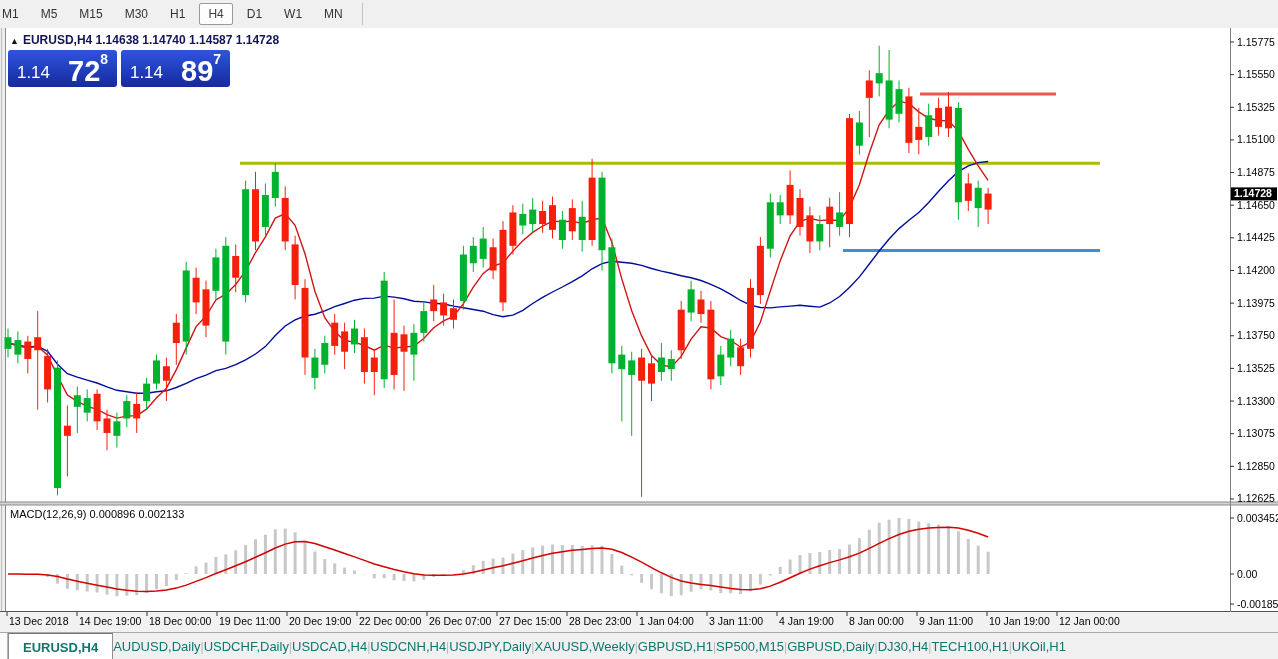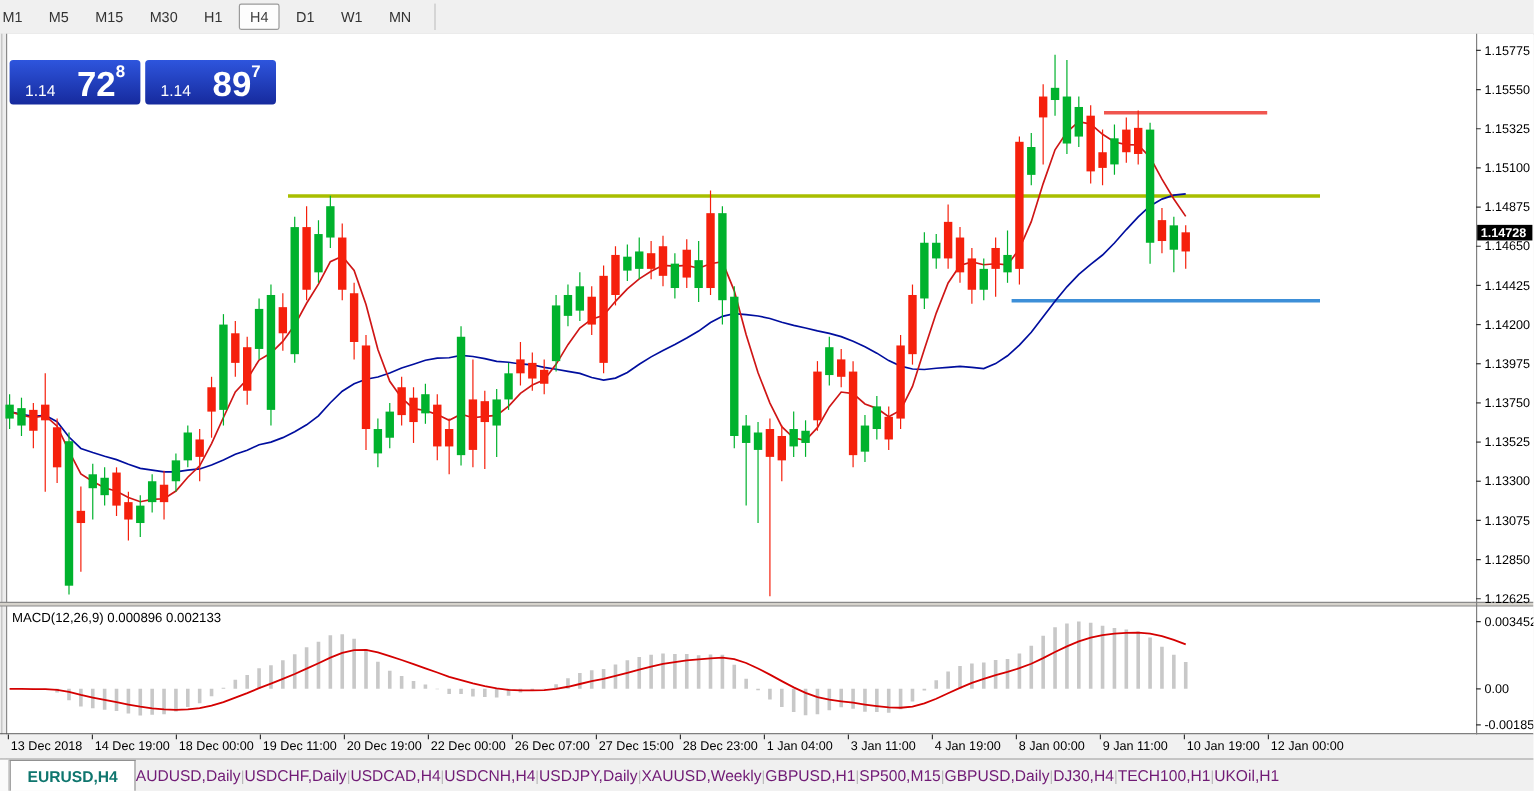--- a/index.html
+++ b/index.html
@@ -19,27 +19,27 @@
   #traderow1{display:flex;height:23px;}
   .tradebtn{background:linear-gradient(180deg,#3b63ea,#2138c2);color:#fff;font-size:13px;font-weight:bold;border:1px solid #1c2f9e;border-radius:3px;display:flex;align-items:center;justify-content:center;}
   #sellbtn{width:57px;}
   #buybtn{width:46px;margin-left:6px;}
   #volwrap{display:flex;flex:1;margin-left:6px;border:1px solid #5a74d8;border-radius:3px;overflow:hidden;background:#fff;height:21px;}
   .spin{width:17px;background:#e7ebf4;color:#556;font-size:7px;display:flex;align-items:center;justify-content:center;border:0;padding:0;}
   #volinput{flex:1;border:0;outline:none;font-size:13px;text-align:right;padding:0 4px;font-family:"Liberation Sans",sans-serif;color:#111;min-width:0;}
   #traderow2{display:flex;margin-top:3px;height:37px;}
   .pricepanel{width:109px;background:linear-gradient(180deg,#2e55dd,#162a9d);border-radius:3px;color:#fff;display:flex;align-items:flex-end;justify-content:center;padding-bottom:1px;}
   .pricepanel+.pricepanel{margin-left:4px;}
-  .pp-small{font-size:13px;margin-bottom:3px;}
+  .pp-small{font-size:17px;margin-bottom:3px;}
   .pp-big{font-size:29px;font-weight:bold;line-height:29px;margin-left:18px;}
   .pp-sup{font-size:14px;font-weight:bold;align-self:flex-start;margin-top:1px;}
   
   #tabbar{position:absolute;left:0;top:632px;width:1278px;height:27px;background:#f0f0f0;border-top:1px solid #a8a8a8;display:flex;align-items:stretch;overflow:hidden;}
   .stub{width:7px;background:#fbfbfb;border-right:1px solid #b5b5b5;}
-  .tab{font-size:13px;color:#701a75;display:flex;align-items:center;padding:0 0;white-space:nowrap;}
+  .tab{font-size:13px;color:#0f766e;display:flex;align-items:center;padding:0 0;white-space:nowrap;}
   .tab.active{background:#fff;border:1px solid #8f8f8f;border-top-color:#777;border-bottom:none;color:#0f766e;font-weight:600;padding:0 14px;}
   .tabsep{color:#b9b9b9;display:flex;align-items:center;font-size:12px;}
 </style>
 </head>
 <body>
 
 <div id="toolbar">
     <div class="tfbtn" style="margin-left: -6px;">M1</div>
     <div class="tfbtn">M5</div>
     <div class="tfbtn">M15</div>
@@ -445,20 +445,21 @@
         <line x1="847" y1="584" x2="847" y2="588" stroke="#333" stroke-width="1"></line>
         <text x="849" y="597" font-size="10.5" fill="#000">8 Jan 00:00</text>
         <line x1="917" y1="584" x2="917" y2="588" stroke="#333" stroke-width="1"></line>
         <text x="919" y="597" font-size="10.5" fill="#000">9 Jan 11:00</text>
         <line x1="987" y1="584" x2="987" y2="588" stroke="#333" stroke-width="1"></line>
         <text x="989" y="597" font-size="10.5" fill="#000">10 Jan 19:00</text>
         <line x1="1057" y1="584" x2="1057" y2="588" stroke="#333" stroke-width="1"></line>
         <text x="1059" y="597" font-size="10.5" fill="#000">12 Jan 00:00</text>
       </g>
     </svg>
+  <div id="charttitle"><span class="tri">▲</span><span>EURUSD,H4  1.14638 1.14740 1.14587 1.14728</span></div>
   <div id="tradebox">
     <div id="traderow2">
       <div class="pricepanel">
         <span class="pp-small">1.14</span>
         <span class="pp-big">72</span>
         <span class="pp-sup">8</span>
       </div>
       <div class="pricepanel">
         <span class="pp-small">1.14</span>
         <span class="pp-big">89</span>

